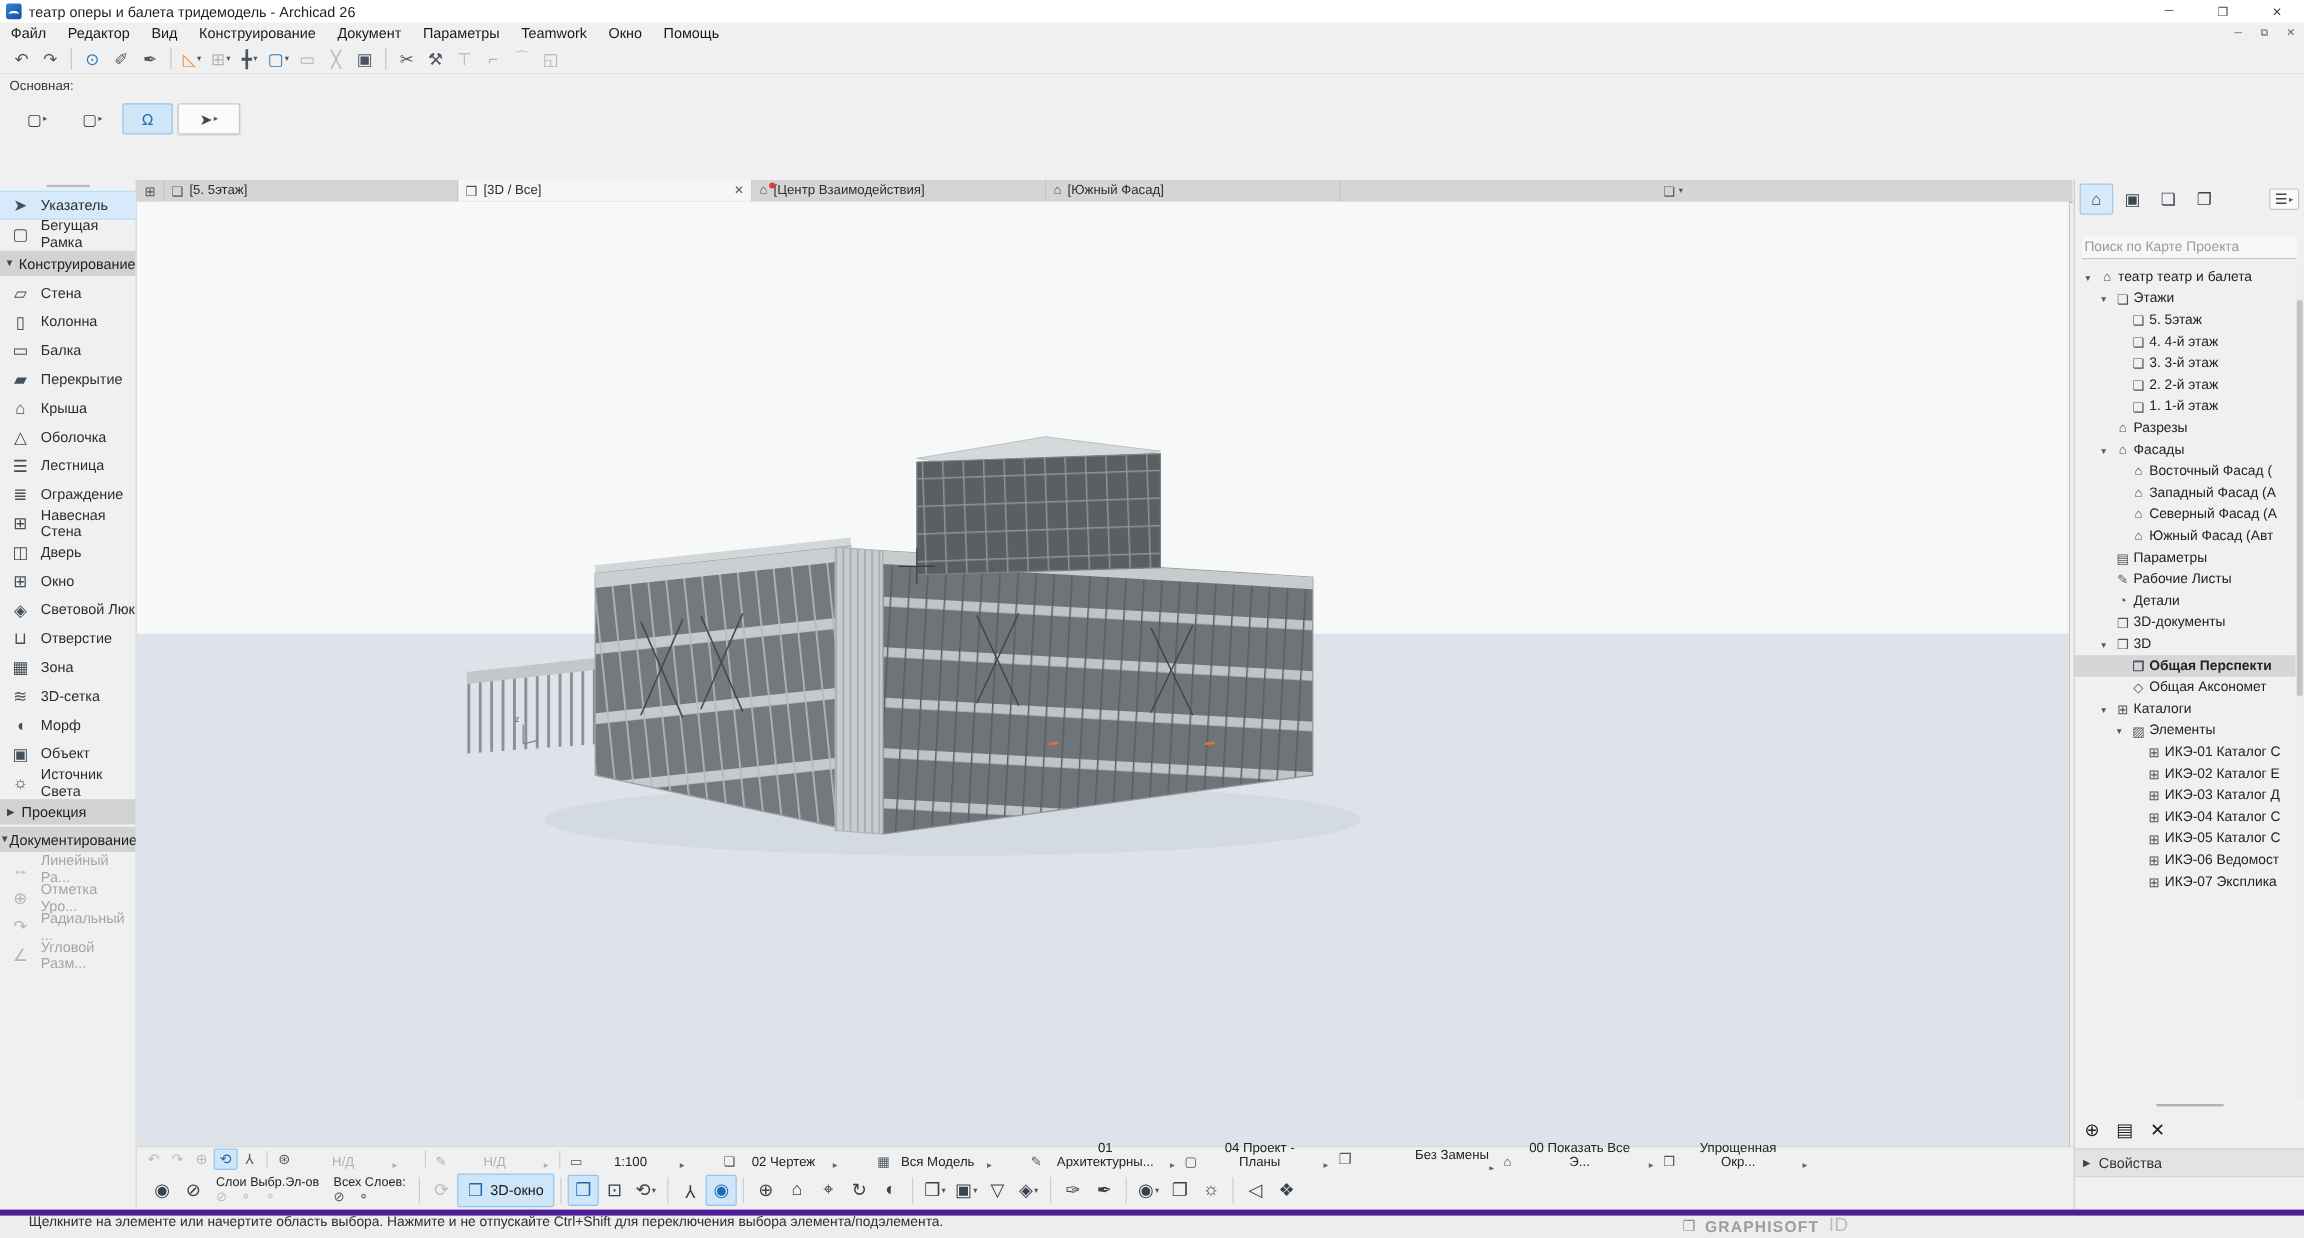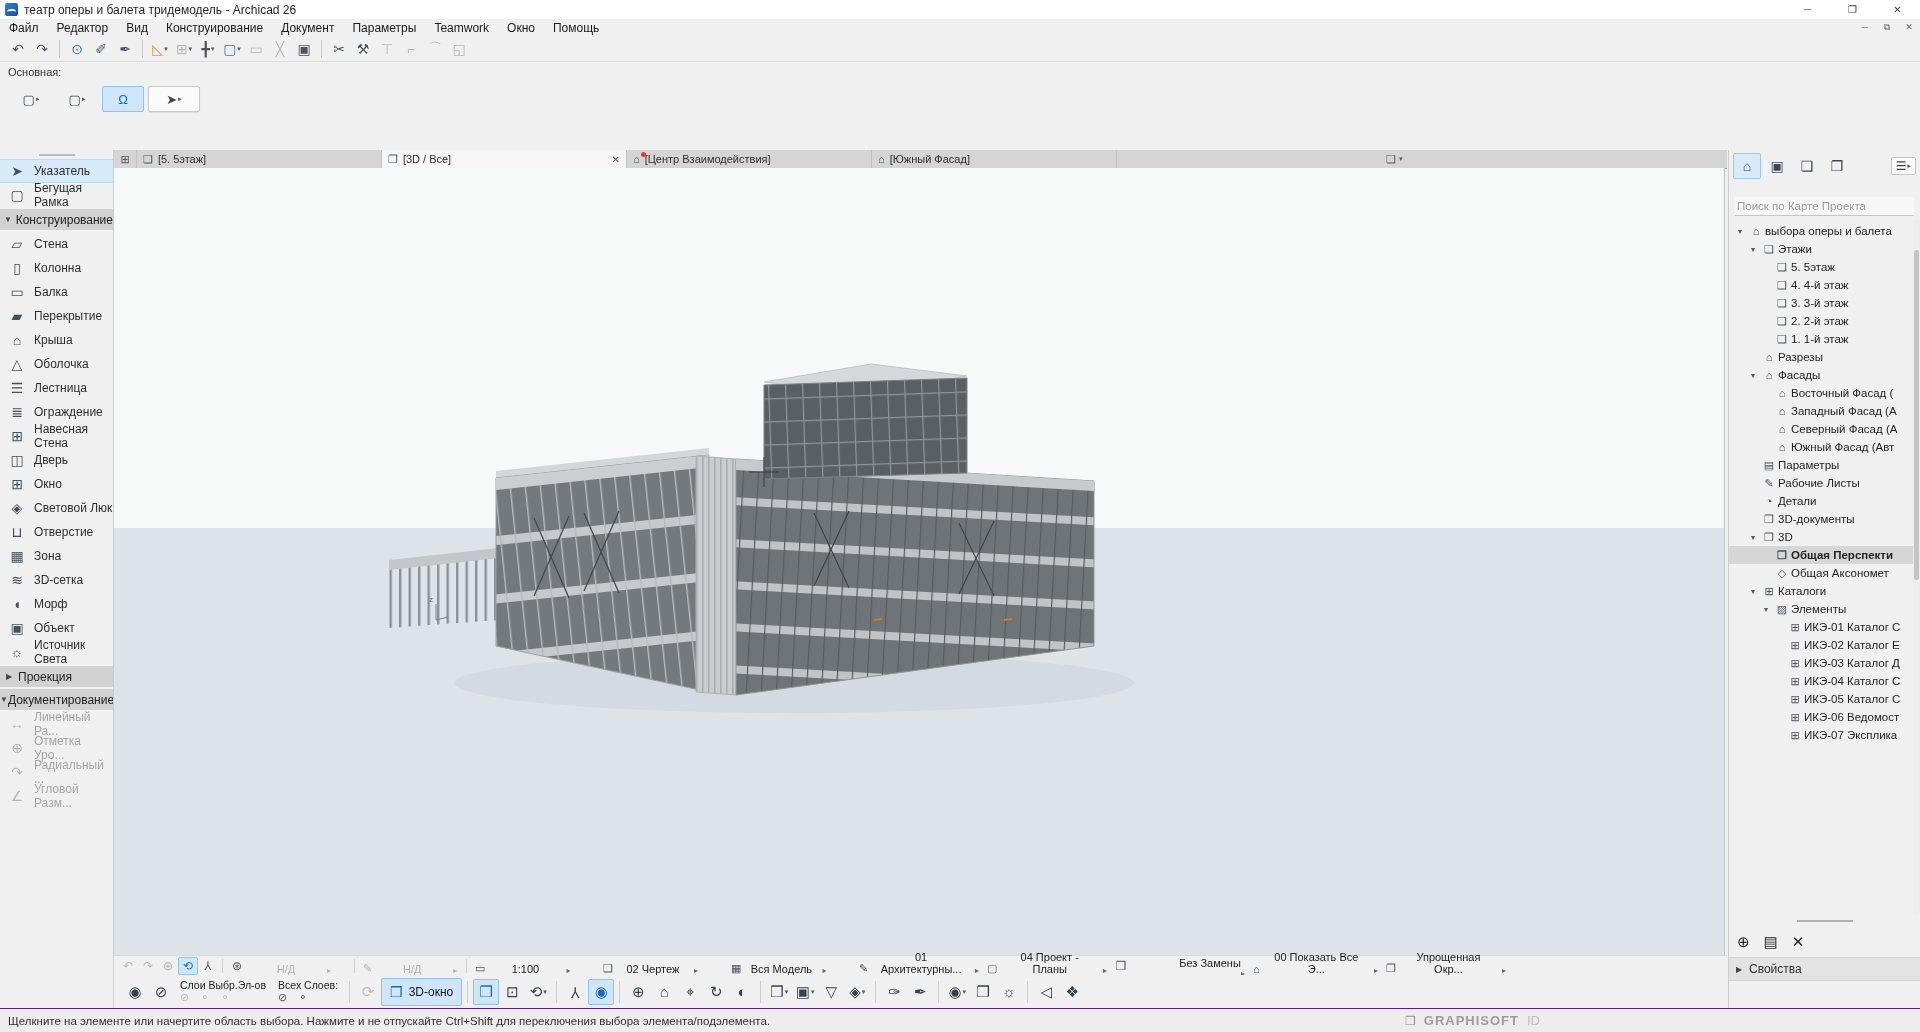--- a/index.html
+++ b/index.html
@@ -93,25 +93,25 @@
   .q2btn{width:26px;height:26px;display:flex;align-items:center;justify-content:center;font-size:15px;color:#37424c;border-radius:2px;border:1px solid transparent;box-sizing:border-box;}
   .q2btn.dis{color:#bcbcbc;}
   .q2btn.on{background:#cfe5f8;border-color:#93c3ea;color:#1f6ab5;}
   .q2sep{width:1px;height:22px;background:#cecece;margin:0 5px;}
   .stack{display:flex;flex-direction:column;justify-content:center;height:30px;padding:0 6px;font-size:10.5px;color:#222;}
   .stack .sic2{font-size:11px;color:#555;letter-spacing:4px;}
   .stack.dis .sic2{color:#bdbdbd;}
   .btn3d{display:flex;align-items:center;height:26px;padding:0 8px;background:#cfe5f8;border:1px solid #93c3ea;border-radius:2px;color:#14191d;gap:6px;font-size:12px;}
   .btn3d .gl3{font-size:14px;color:#1f6ab5;}
   
-  .statusbar{position:absolute;left:0;top:1008px;width:1920px;height:24px;background:#ededed;border-top:1px solid #4c1d95;display:flex;align-items:center;font-size:11.5px;color:#2e2e2e;padding-left:8px;box-sizing:border-box;}
+  .statusbar{position:absolute;left:0;top:1008px;width:1920px;height:24px;background:#ededed;border-top:5px solid #4c1d95;display:flex;align-items:flex-start;font-size:11.5px;color:#2e2e2e;padding-left:24px;box-sizing:border-box;}
   .brand{position:absolute;right:380px;display:flex;align-items:center;gap:8px;}
   .brand .bicon{font-size:12px;color:#8f8f8f;}
   .brand .bname{font-size:13px;font-weight:bold;color:#9d9d9d;letter-spacing:1px;}
-  .brand .bid{font-size:13px;color:#bdbdbd;}
+  .brand .bid{font-size:16px;color:#bdbdbd;}
 </style>
 </head>
 <body>
 
 <div class="app">
 
   <div class="titlebar">
     <span class="appicon"></span>
     <span class="wtitle">театр оперы и балета тридемодель - Archicad 26</span>
     <div class="wctrls">
@@ -492,21 +492,21 @@
     </div>
     <div class="nav-search">
       <input placeholder="Поиск по Карте Проекта" style="">
     </div>
     <div class="tree">
       <div>
 
       <div class="trow" style="padding-left: 4px;">
             <span class="exp">▾</span>
             <span class="gl">⌂</span>
-            <span>выбора оперы и балета</span>
+            <span>театр театр и балета</span>
           </div>
           <div class="trow" style="padding-left: 17px;">
             <span class="exp">▾</span>
             <span class="gl">❏</span>
             <span>Этажи</span>
           </div>
           <div class="trow" style="padding-left: 30px;">
             <span class="exp"></span>
             <span class="gl">❏</span>
             <span>5. 5этаж</span>

